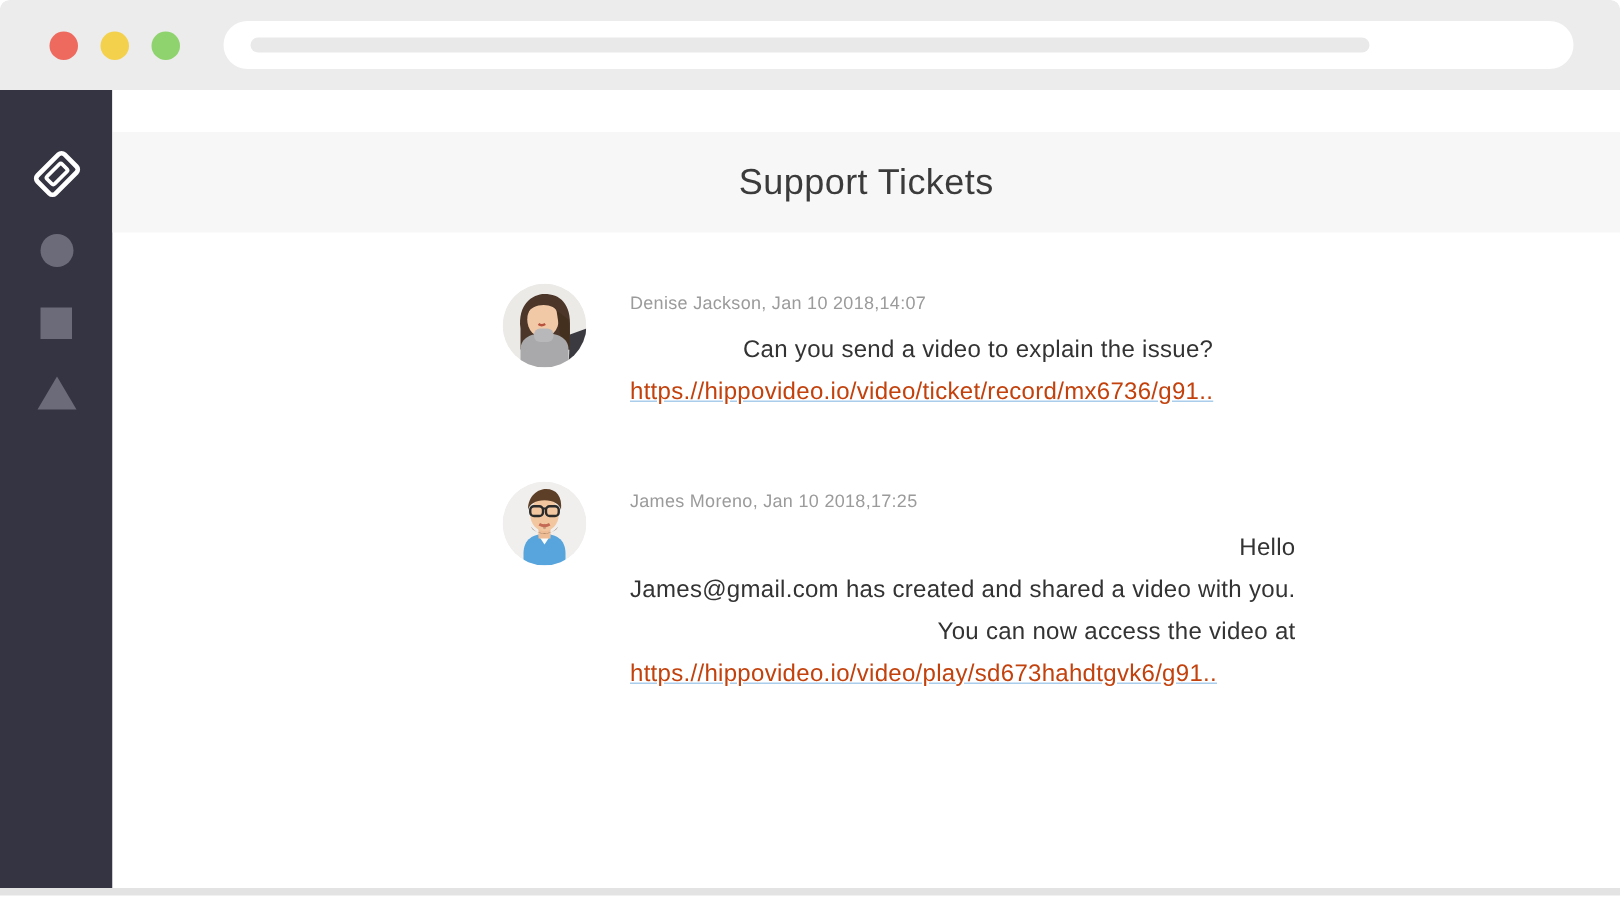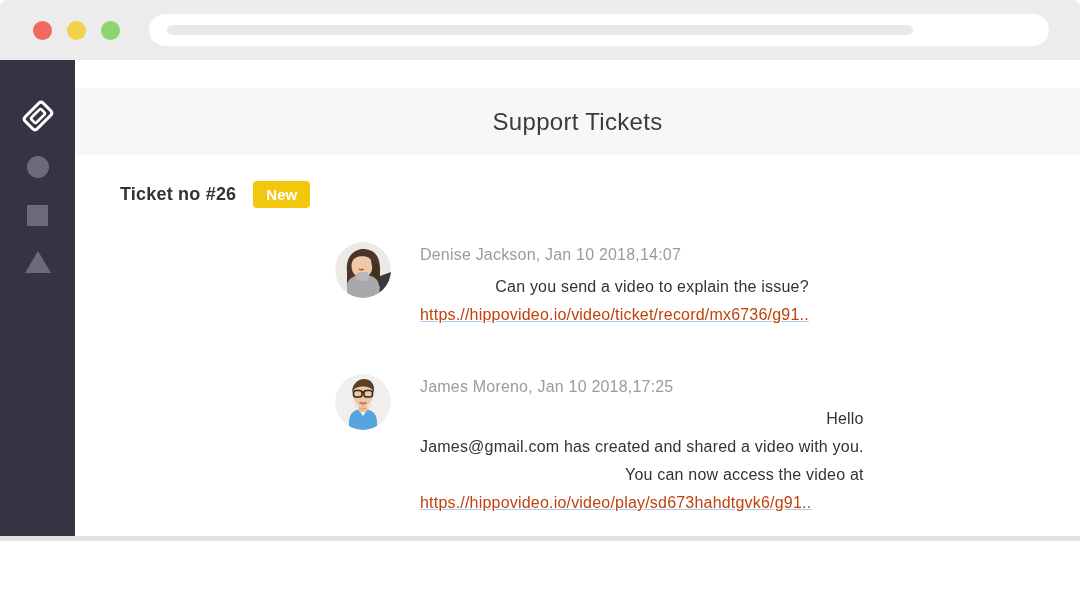--- a/index.html
+++ b/index.html
@@ -11,21 +11,21 @@
   .chrome { height:60px; background:#ececec; display:flex; align-items:center; border-radius:6px 6px 0 0; }
   .dots { display:flex; gap:15px; padding-left:33px; }
   .dot { width:19px; height:19px; border-radius:50%; }
   .dot-red { background:#ee6a5f; }
   .dot-yellow { background:#f3d14d; }
   .dot-green { background:#8ed36d; }
   .urlbar { margin-left:29px; width:900px; height:32px; background:#ffffff; border-radius:16px; display:flex; align-items:center; }
   .urlinner { margin-left:18px; width:746px; height:10px; background:#e9e9e9; border-radius:5px; }
 
   
-  .main { display:flex; height:476px; }
+  .main { display:flex; height:532px; }
   .sidebar { width:75px; background:#343442; display:flex; flex-direction:column; align-items:center; flex-shrink:0; }
   .side-item { background:none; border:none; cursor:pointer; display:flex; align-items:center; justify-content:center; }
   .side-ticket { margin-top:38px; width:38px; height:38px; }
   .side-ticket svg { transform:rotate(-45deg); }
   .shape-circle { margin-top:20px; width:22px; height:22px; border-radius:50%; background:#6b6b7a; }
   .shape-square { margin-top:27px; width:21px; height:21px; background:#6b6b7a; }
   .shape-triangle { margin-top:25px; width:0; height:0; border-left:13px solid transparent; border-right:13px solid transparent; border-bottom:22px solid #6b6b7a; background:none; }
 
   .content { flex:1; background:#ffffff; }
   .topgap { height:28px; background:#ffffff; }
@@ -34,21 +34,21 @@
 
   .ticket-row { margin:26px 0 0 45px; display:flex; align-items:center; height:27px; }
   .ticket-title { font-size:18px; font-weight:bold; color:#333333; letter-spacing:0.2px; }
   .badge { margin-left:17px; background:#f3c70e; color:#ffffff; font-weight:bold; font-size:15px; line-height:15px; padding:6px 13px; border-radius:4px; }
 
   .messages { margin-left:260px; margin-top:34px; }
   .msg { display:flex; }
   .msg + .msg { margin-top:45px; }
   .avatar { width:56px; height:56px; border-radius:50%; overflow:hidden; flex-shrink:0; }
   .msg-body { margin-left:29px; padding-top:3px; }
-  .meta { font-size:16px; color:#9b9b9b; line-height:20px; margin-bottom:8px; letter-spacing:0.2px; }
+  .meta { font-size:12px; color:#9b9b9b; line-height:20px; margin-bottom:8px; letter-spacing:0.2px; }
   .line { font-size:16px; color:#333333; line-height:28px; letter-spacing:0.2px;text-align:right; }
   .link { display:inline-block; font-size:16px; color:#c2410c; line-height:28px; text-decoration:underline; text-decoration-color:#a9cdeb; letter-spacing:0.2px; }
 
   .footer-strip { height:5px; background:#e3e3e3; }
 </style>
 </head>
 <body>
 
 <div class="window">
 
@@ -83,24 +83,20 @@
           <span></span>
         </button>
     </div>
 
     <div class="content">
       <div class="topgap"></div>
       <div class="band">
         <div class="title">Support Tickets</div>
       </div>
 
-      <div class="ticket-row">
-        <div class="ticket-title">Ticket no #26</div>
-        <div class="badge">New</div>
-      </div>
 
       <div class="messages">
 
         <div class="msg">
           <div class="avatar">
             <svg width="56" height="56" viewBox="0 0 56 56">
               <circle cx="28" cy="28" r="28" fill="#eceae7"></circle>
               <path d="M12 30 C10 14 20 7 28 7 C38 7 46 13 45 30 L45 44 L12 44 Z" fill="#4c3629"></path>
               <ellipse cx="27" cy="24" rx="10.5" ry="12" fill="#f2c9a6"></ellipse>
               <path d="M17 20 C19 13 35 12 37 20 L37 16 C34 9 21 9 17 16 Z" fill="#4c3629"></path>

